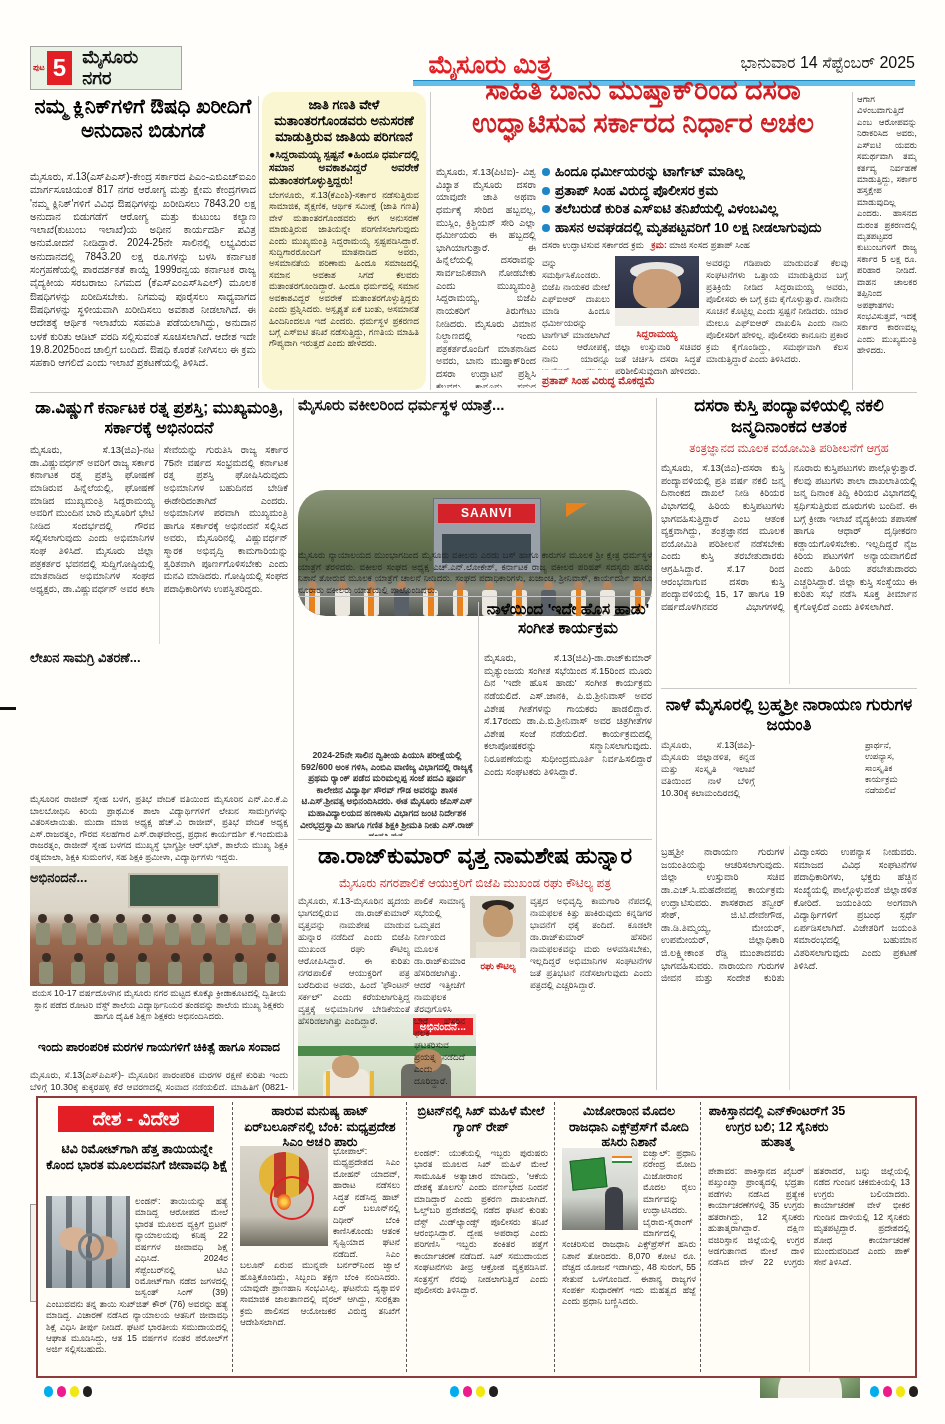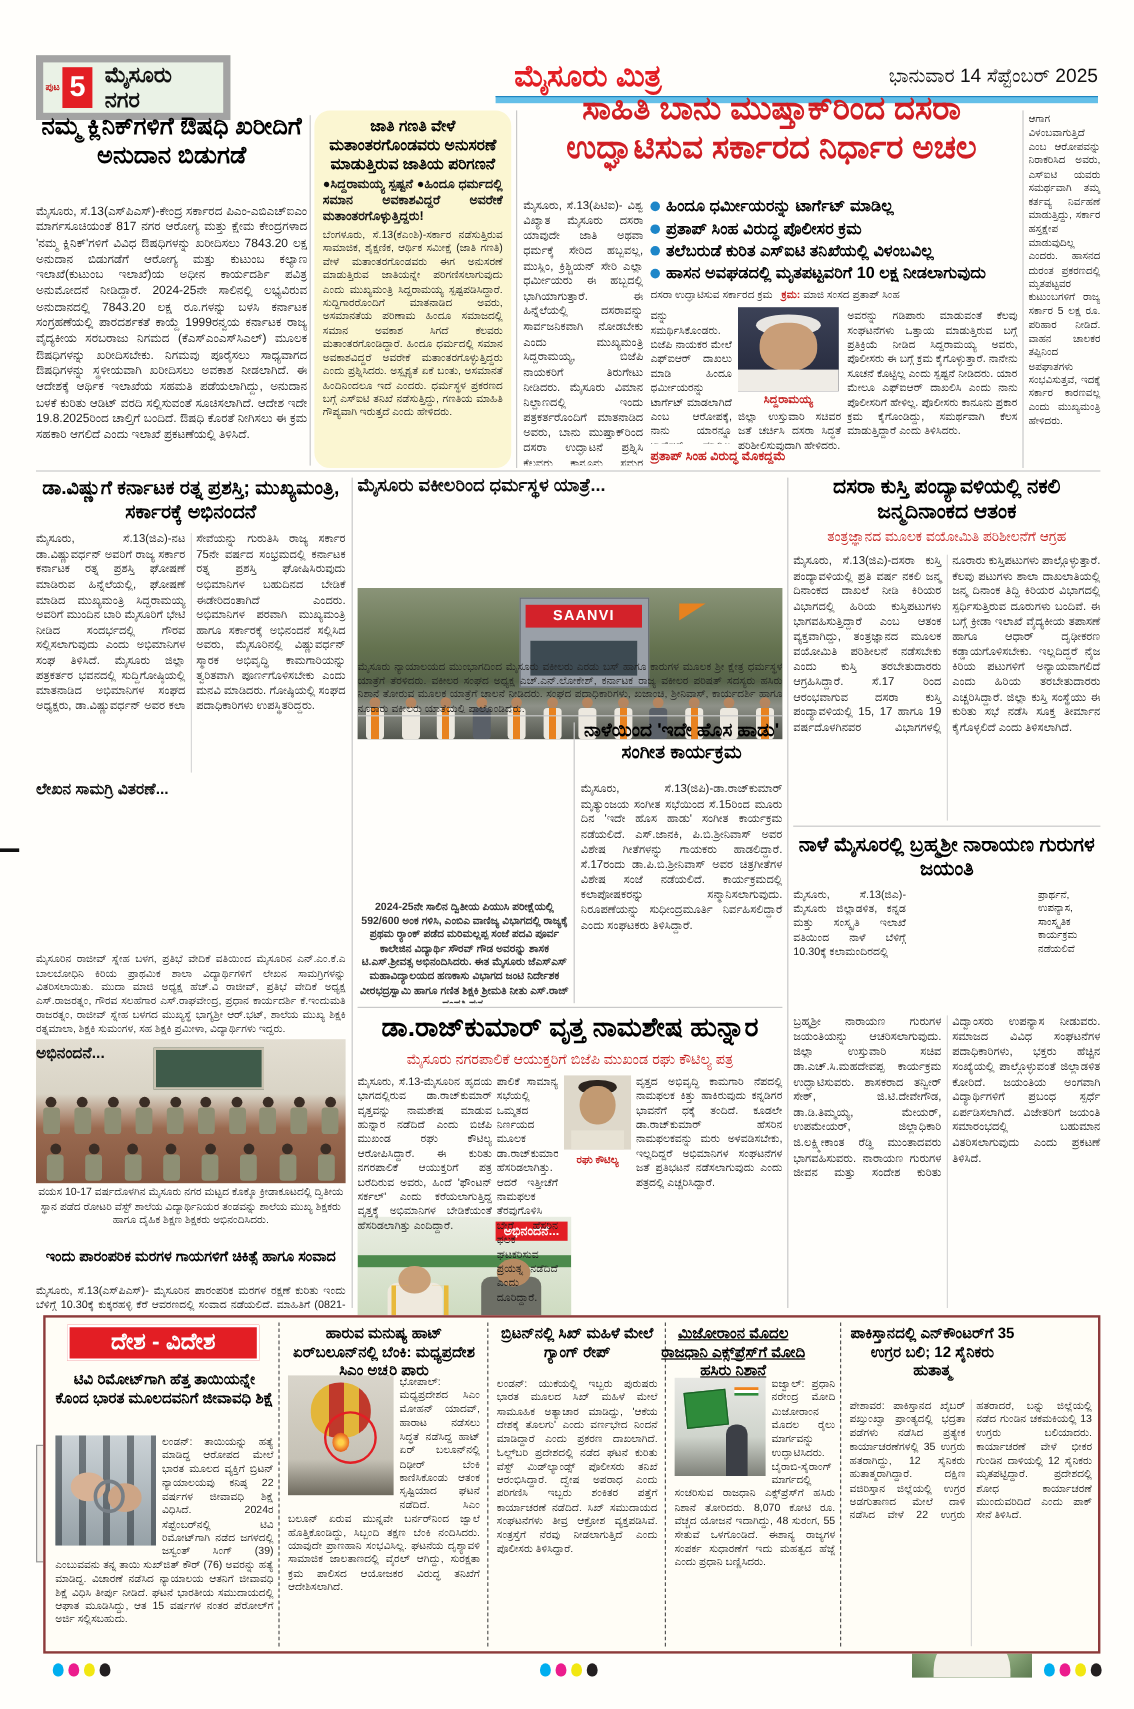--- a/index.html
+++ b/index.html
@@ -9,21 +9,21 @@
   .body-txt{font-size:10px;line-height:1.33;text-align:justify;overflow:hidden;color:#1a1a1a;}
   .small-txt{font-size:8.8px;line-height:1.3;text-align:justify;overflow:hidden;color:#1a1a1a;}
   .hl{font-weight:bold;color:#000;text-align:center;line-height:1.22;}
   .red-sub{font-weight:normal;color:#c4201f;text-align:center;}
   .vsep{width:1px;background:#c9c9c9;}
   .hsep{height:1px;background:#c9c9c9;}
   .cols2{column-count:2;column-gap:9px;column-rule:1px solid #d8d8d8;}
   .caption{font-size:8.8px;line-height:1.32;text-align:justify;color:#222;overflow:hidden;}
   .photo{overflow:hidden;position:relative;background:#d8d5cc;}
   
-  .pagebox{display:flex;align-items:center;background:#eaf2e6;border:6px solid #a3a3a3;}
+  .pagebox{display:flex;align-items:center;background:#eaf2e6;border:1px solid #a3a3a3;}
   .puta{color:#c4201f;font-size:8px;font-weight:bold;padding:0 2px;line-height:1;}
   .pnum{background:#e31e24;color:#fff;font-weight:bold;font-size:24px;width:26px;height:34px;
         display:flex;align-items:center;justify-content:center;}
   .section-name{font-weight:bold;font-size:18px;padding:0 10px;color:#111;}
   .masthead{color:#e31e24;font-weight:bold;font-size:25px;text-align:center;}
   .dateline{font-weight:normal;font-size:16px;text-align:right;color:#111;}
   .blueline{background:#64bfe8;border-top:1.5px solid #1f86c0;height:5px;}
   
   .bullet-row{display:flex;align-items:flex-start;margin-bottom:3px;}
   .bullet-dot{width:8px;height:8px;border-radius:50%;background:#1d86c8;margin:4px 5px 0 0;flex:0 0 8px;}
@@ -172,21 +172,21 @@
   <div class="abs vsep" style="left:852px;top:92px;height:298px;"></div>
   <div class="abs body-txt" style="left:857px;top:94px;width:60px;height:296px;font-size:8.6px;">ಆಗಾಗ ವಿಳಂಬವಾಗುತ್ತಿದೆ ಎಂಬ ಆರೋಪವನ್ನು ನಿರಾಕರಿಸಿದ ಅವರು, ಎಸ್‌ಐಟಿ ಯವರು ಸಮರ್ಥವಾಗಿ ತಮ್ಮ ಕರ್ತವ್ಯ ನಿರ್ವಹಣೆ ಮಾಡುತ್ತಿದ್ದು, ಸರ್ಕಾರ ಹಸ್ತಕ್ಷೇಪ ಮಾಡುವುದಿಲ್ಲ ಎಂದರು. ಹಾಸನದ ದುರಂತ ಪ್ರಕರಣದಲ್ಲಿ ಮೃತಪಟ್ಟವರ ಕುಟುಂಬಗಳಿಗೆ ರಾಜ್ಯ ಸರ್ಕಾರ 5 ಲಕ್ಷ ರೂ. ಪರಿಹಾರ ನೀಡಿದೆ. ವಾಹನ ಚಾಲಕರ ತಪ್ಪಿನಿಂದ ಅಪಘಾತಗಳು ಸಂಭವಿಸುತ್ತವೆ, ಇದಕ್ಕೆ ಸರ್ಕಾರ ಕಾರಣವಲ್ಲ ಎಂದು ಮುಖ್ಯಮಂತ್ರಿ ಹೇಳಿದರು.</div>
 
   <div class="abs hsep" style="left:30px;top:392px;width:887px;"></div>
 
   <div class="abs hl" style="left:30px;top:398px;width:258px;font-size:16px;">ಡಾ.ವಿಷ್ಣುಗೆ ಕರ್ನಾಟಕ ರತ್ನ ಪ್ರಶಸ್ತಿ; ಮುಖ್ಯಮಂತ್ರಿ, ಸರ್ಕಾರಕ್ಕೆ ಅಭಿನಂದನೆ</div>
   <div class="abs body-txt cols2" style="left:30px;top:444px;width:258px;height:200px;font-size:9.5px;">ಮೈಸೂರು, ಸೆ.13(ಜಿಎ)-ನಟ ಡಾ.ವಿಷ್ಣುವರ್ಧನ್ ಅವರಿಗೆ ರಾಜ್ಯ ಸರ್ಕಾರ ಕರ್ನಾಟಕ ರತ್ನ ಪ್ರಶಸ್ತಿ ಘೋಷಣೆ ಮಾಡಿರುವ ಹಿನ್ನೆಲೆಯಲ್ಲಿ, ಘೋಷಣೆ ಮಾಡಿದ ಮುಖ್ಯಮಂತ್ರಿ ಸಿದ್ದರಾಮಯ್ಯ ಅವರಿಗೆ ಮುಂದಿನ ಬಾರಿ ಮೈಸೂರಿಗೆ ಭೇಟಿ ನೀಡಿದ ಸಂದರ್ಭದಲ್ಲಿ ಗೌರವ ಸಲ್ಲಿಸಲಾಗುವುದು ಎಂದು ಅಭಿಮಾನಿಗಳ ಸಂಘ ತಿಳಿಸಿದೆ. ಮೈಸೂರು ಜಿಲ್ಲಾ ಪತ್ರಕರ್ತರ ಭವನದಲ್ಲಿ ಸುದ್ದಿಗೋಷ್ಠಿಯಲ್ಲಿ ಮಾತನಾಡಿದ ಅಭಿಮಾನಿಗಳ ಸಂಘದ ಅಧ್ಯಕ್ಷರು, ಡಾ.ವಿಷ್ಣುವರ್ಧನ್ ಅವರ ಕಲಾ ಸೇವೆಯನ್ನು ಗುರುತಿಸಿ ರಾಜ್ಯ ಸರ್ಕಾರ 75ನೇ ವರ್ಷದ ಸಂಭ್ರಮದಲ್ಲಿ ಕರ್ನಾಟಕ ರತ್ನ ಪ್ರಶಸ್ತಿ ಘೋಷಿಸಿರುವುದು ಅಭಿಮಾನಿಗಳ ಬಹುದಿನದ ಬೇಡಿಕೆ ಈಡೇರಿದಂತಾಗಿದೆ ಎಂದರು. ಅಭಿಮಾನಿಗಳ ಪರವಾಗಿ ಮುಖ್ಯಮಂತ್ರಿ ಹಾಗೂ ಸರ್ಕಾರಕ್ಕೆ ಅಭಿನಂದನೆ ಸಲ್ಲಿಸಿದ ಅವರು, ಮೈಸೂರಿನಲ್ಲಿ ವಿಷ್ಣುವರ್ಧನ್ ಸ್ಮಾರಕ ಅಭಿವೃದ್ಧಿ ಕಾಮಗಾರಿಯನ್ನು ತ್ವರಿತವಾಗಿ ಪೂರ್ಣಗೊಳಿಸಬೇಕು ಎಂದು ಮನವಿ ಮಾಡಿದರು. ಗೋಷ್ಠಿಯಲ್ಲಿ ಸಂಘದ ಪದಾಧಿಕಾರಿಗಳು ಉಪಸ್ಥಿತರಿದ್ದರು.</div>
   <div class="abs vsep" style="left:293px;top:398px;height:692px;"></div>
 
   <div class="abs" style="left:298px;top:396px;width:354px;font-weight:bold;font-size:15px;">ಮೈಸೂರು ವಕೀಲರಿಂದ ಧರ್ಮಸ್ಥಳ ಯಾತ್ರೆ...</div>
-  <div class="abs photo ph-yatra" style="left:298px;top:420px;width:354px;height:126px;">
+  <div class="abs photo ph-yatra" style="left:298px;top:420px;width:354px;height:126px;border-radius:28px;">
     <div class="bus">
       <div class="sign">SAANVI</div>
       <div class="glass"></div>
     </div>
     <div class="flag"></div>
     <div class="crowd">
       <span class="person scarf">
           <span class="head"></span>
           <span class="torso"></span>
         </span>
@@ -436,21 +436,21 @@
       <span class="mark"></span>
     </span>
     <span>ಭೋಪಾಲ್: ಮಧ್ಯಪ್ರದೇಶದ ಸಿಎಂ ಮೋಹನ್ ಯಾದವ್, ಹಾರಾಟ ನಡೆಸಲು ಸಿದ್ಧತೆ ನಡೆಸಿದ್ದ ಹಾಟ್ ಏರ್ ಬಲೂನ್‌ನಲ್ಲಿ ದಿಢೀರ್ ಬೆಂಕಿ ಕಾಣಿಸಿಕೊಂಡು ಆತಂಕ ಸೃಷ್ಟಿಯಾದ ಘಟನೆ ನಡೆದಿದೆ. ಸಿಎಂ ಬಲೂನ್ ಏರುವ ಮುನ್ನವೇ ಬರ್ನರ್‌ನಿಂದ ಜ್ವಾಲೆ ಹೊತ್ತಿಕೊಂಡಿದ್ದು, ಸಿಬ್ಬಂದಿ ತಕ್ಷಣ ಬೆಂಕಿ ನಂದಿಸಿದರು. ಯಾವುದೇ ಪ್ರಾಣಹಾನಿ ಸಂಭವಿಸಿಲ್ಲ. ಘಟನೆಯ ದೃಶ್ಯಾವಳಿ ಸಾಮಾಜಿಕ ಜಾಲತಾಣದಲ್ಲಿ ವೈರಲ್ ಆಗಿದ್ದು, ಸುರಕ್ಷತಾ ಕ್ರಮ ಪಾಲಿಸದ ಆಯೋಜಕರ ವಿರುದ್ಧ ತನಿಖೆಗೆ ಆದೇಶಿಸಲಾಗಿದೆ.</span>
   </div>
   <div class="abs dashsep" style="left:406px;top:1102px;height:270px;"></div>
 
   <div class="abs world-head" style="left:414px;top:1104px;width:134px;">ಬ್ರಿಟನ್‌ನಲ್ಲಿ ಸಿಖ್ ಮಹಿಳೆ ಮೇಲೆ ಗ್ಯಾಂಗ್ ರೇಪ್</div>
   <div class="abs small-txt" style="left:414px;top:1148px;width:134px;height:224px;">ಲಂಡನ್: ಯುಕೆಯಲ್ಲಿ ಇಬ್ಬರು ಪುರುಷರು ಭಾರತ ಮೂಲದ ಸಿಖ್ ಮಹಿಳೆ ಮೇಲೆ ಸಾಮೂಹಿಕ ಅತ್ಯಾಚಾರ ಮಾಡಿದ್ದು, 'ಆಕೆಯ ದೇಶಕ್ಕೆ ತೊಲಗು' ಎಂದು ವರ್ಣಭೇದ ನಿಂದನೆ ಮಾಡಿದ್ದಾರೆ ಎಂದು ಪ್ರಕರಣ ದಾಖಲಾಗಿದೆ. ಓಲ್ಡ್‌ಬರಿ ಪ್ರದೇಶದಲ್ಲಿ ನಡೆದ ಘಟನೆ ಕುರಿತು ವೆಸ್ಟ್ ಮಿಡ್‌ಲ್ಯಾಂಡ್ಸ್ ಪೊಲೀಸರು ತನಿಖೆ ಆರಂಭಿಸಿದ್ದಾರೆ. ದ್ವೇಷ ಅಪರಾಧ ಎಂದು ಪರಿಗಣಿಸಿ ಇಬ್ಬರು ಶಂಕಿತರ ಪತ್ತೆಗೆ ಕಾರ್ಯಾಚರಣೆ ನಡೆದಿದೆ. ಸಿಖ್ ಸಮುದಾಯದ ಸಂಘಟನೆಗಳು ತೀವ್ರ ಆಕ್ರೋಶ ವ್ಯಕ್ತಪಡಿಸಿವೆ. ಸಂತ್ರಸ್ತೆಗೆ ನೆರವು ನೀಡಲಾಗುತ್ತಿದೆ ಎಂದು ಪೊಲೀಸರು ತಿಳಿಸಿದ್ದಾರೆ.</div>
   <div class="abs dashsep" style="left:554px;top:1102px;height:270px;"></div>
 
-  <div class="abs world-head" style="left:544px;top:1104px;width:134px;text-decoration:underline;">ಮಿಜೋರಾಂನ ಮೊದಲ ರಾಜಧಾನಿ ಎಕ್ಸ್‌ಪ್ರೆಸ್‌ಗೆ ಮೋದಿ ಹಸಿರು ನಿಶಾನೆ</div>
+  <div class="abs world-head" style="left:562px;top:1104px;width:134px;">ಮಿಜೋರಾಂನ ಮೊದಲ ರಾಜಧಾನಿ ಎಕ್ಸ್‌ಪ್ರೆಸ್‌ಗೆ ಮೋದಿ ಹಸಿರು ನಿಶಾನೆ</div>
   <div class="abs small-txt" style="left:562px;top:1148px;width:134px;height:224px;">
     <span class="photo ph-mizo float-l" style="width:76px;height:82px;display:block;">
       <span class="flag"></span>
       <span class="tric"></span>
       <span class="fig"></span>
     </span>
     <span>ಐಜ್ವಾಲ್: ಪ್ರಧಾನಿ ನರೇಂದ್ರ ಮೋದಿ ಮಿಜೋರಾಂನ ಮೊದಲ ರೈಲು ಮಾರ್ಗವನ್ನು ಉದ್ಘಾಟಿಸಿದರು. ಬೈರಾಬಿ-ಸೈರಾಂಗ್ ಮಾರ್ಗದಲ್ಲಿ ಸಂಚರಿಸುವ ರಾಜಧಾನಿ ಎಕ್ಸ್‌ಪ್ರೆಸ್‌ಗೆ ಹಸಿರು ನಿಶಾನೆ ತೋರಿದರು. 8,070 ಕೋಟಿ ರೂ. ವೆಚ್ಚದ ಯೋಜನೆ ಇದಾಗಿದ್ದು, 48 ಸುರಂಗ, 55 ಸೇತುವೆ ಒಳಗೊಂಡಿದೆ. ಈಶಾನ್ಯ ರಾಜ್ಯಗಳ ಸಂಪರ್ಕ ಸುಧಾರಣೆಗೆ ಇದು ಮಹತ್ವದ ಹೆಜ್ಜೆ ಎಂದು ಪ್ರಧಾನಿ ಬಣ್ಣಿಸಿದರು.</span>
   </div>
   <div class="abs dashsep" style="left:700px;top:1102px;height:270px;"></div>
 

